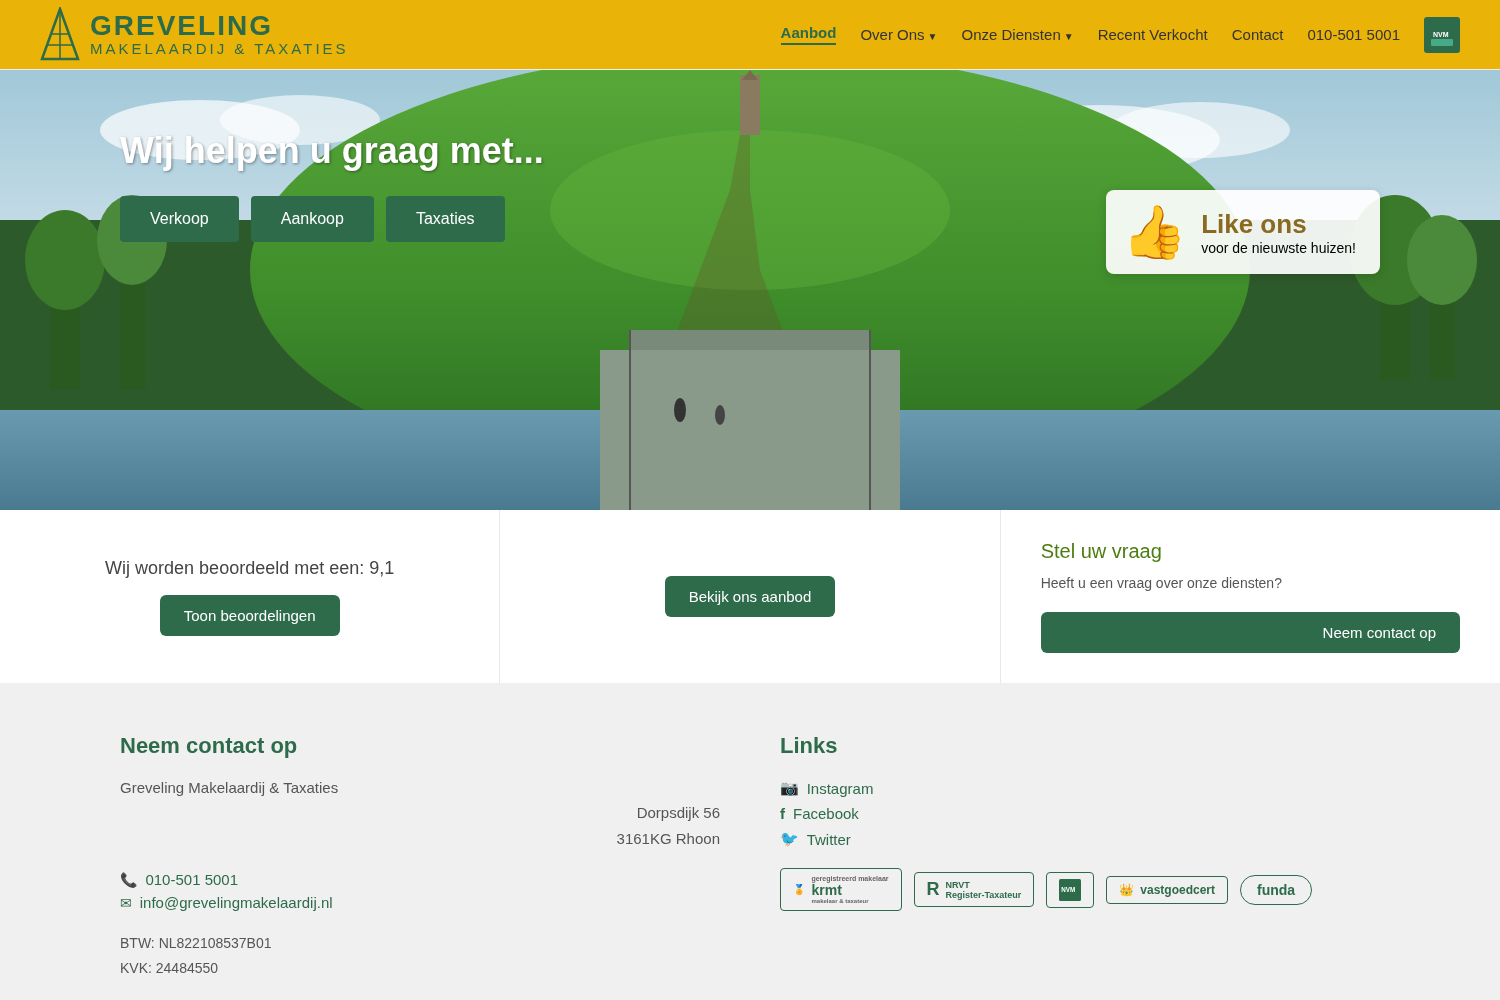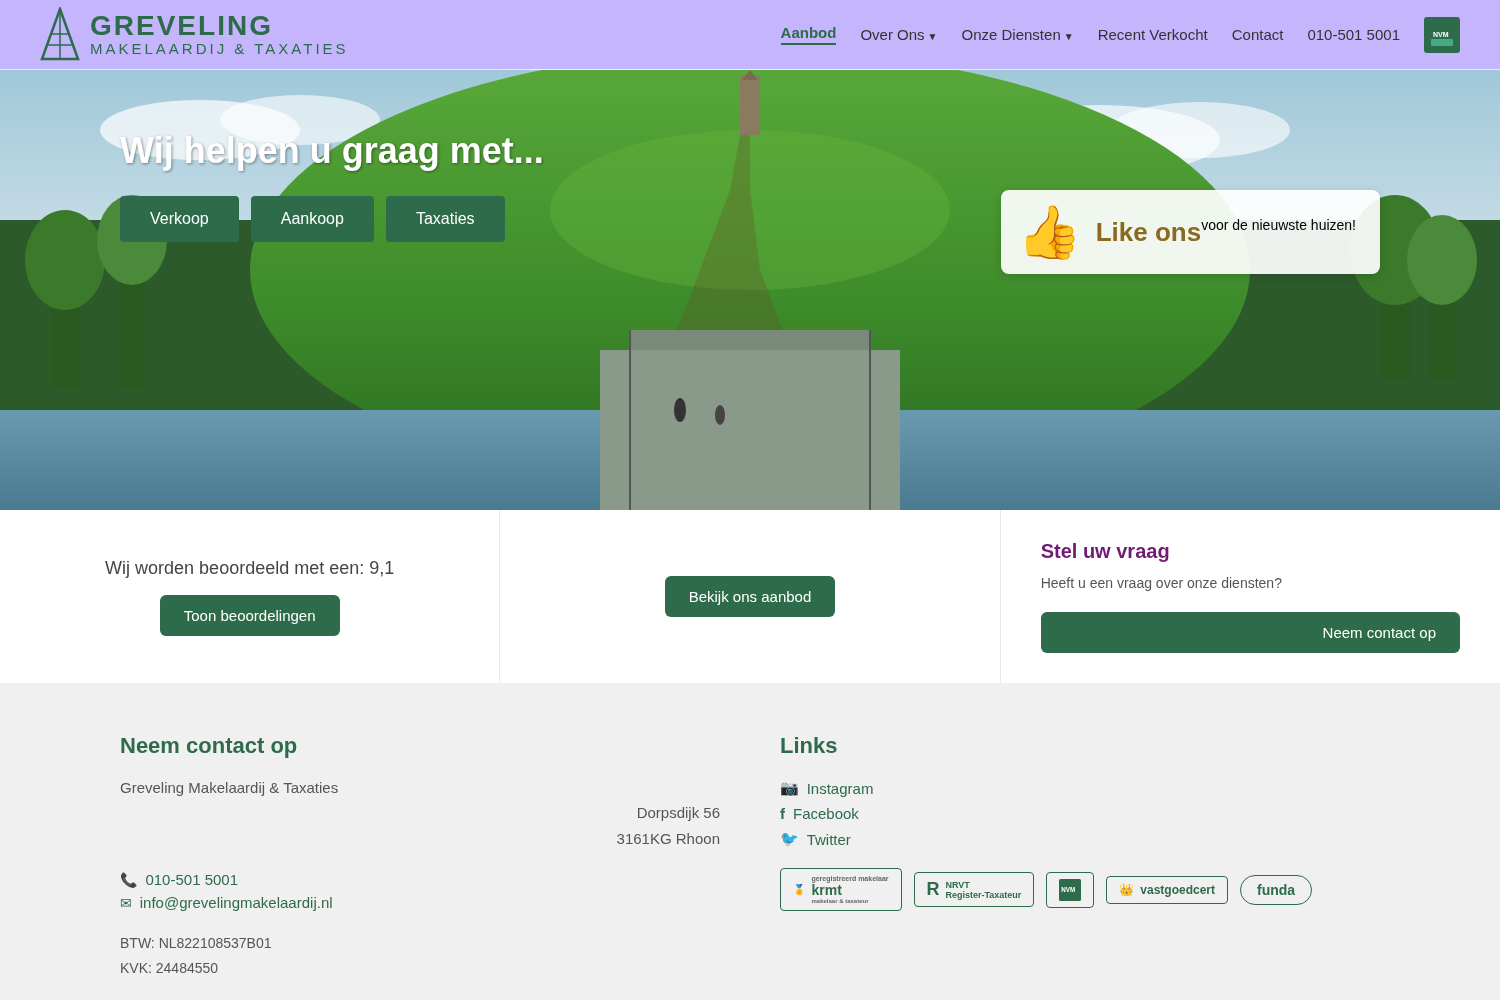--- a/index.html
+++ b/index.html
@@ -4,21 +4,21 @@
   <style>
     * { margin: 0; padding: 0; box-sizing: border-box; }
     body { font-family: Arial, sans-serif; width: 1500px; background: #fff; }
 
     
     .header {
       display: flex;
       align-items: center;
       justify-content: space-between;
       padding: 12px 40px;
-      background: #c4b5fd;
+      background: #eab308;
       border-bottom: 1px solid #eee;
       height: 70px;
     }
     .logo-area {
       display: flex;
       align-items: center;
       gap: 10px;
     }
     .logo-icon {
       width: 40px;
@@ -113,21 +113,21 @@
       display: flex;
       align-items: center;
       gap: 14px;
       box-shadow: 0 2px 10px rgba(0,0,0,0.15);
     }
     .thumbs-up {
       font-size: 52px;
       line-height: 1;
       color: #c8a44a;
     }
-    .like-text { display: flex; flex-direction: row; }
+    .like-text { display: flex; flex-direction: column; }
     .like-main {
       font-size: 26px;
       font-weight: 700;
       color: #8a6a20;
     }
     .like-sub {
       font-size: 14px;
       color: #000000;
     }
 
@@ -168,22 +168,22 @@
       display: inline-block;
       text-align: right;
     }
     .info-block-center {
       display: flex;
       align-items: center;
       justify-content: center;
     }
     .info-question-title {
       font-size: 20px;
-      font-weight: 700;
-      color: #701a75;
+      font-weight: 400;
+      color: #4d7c0f;
       margin-bottom: 10px;
     }
     .info-question-text {
       font-size: 14px;
       color: #555;
       margin-bottom: 18px;
       line-height: 1.5;
     }
 
     

